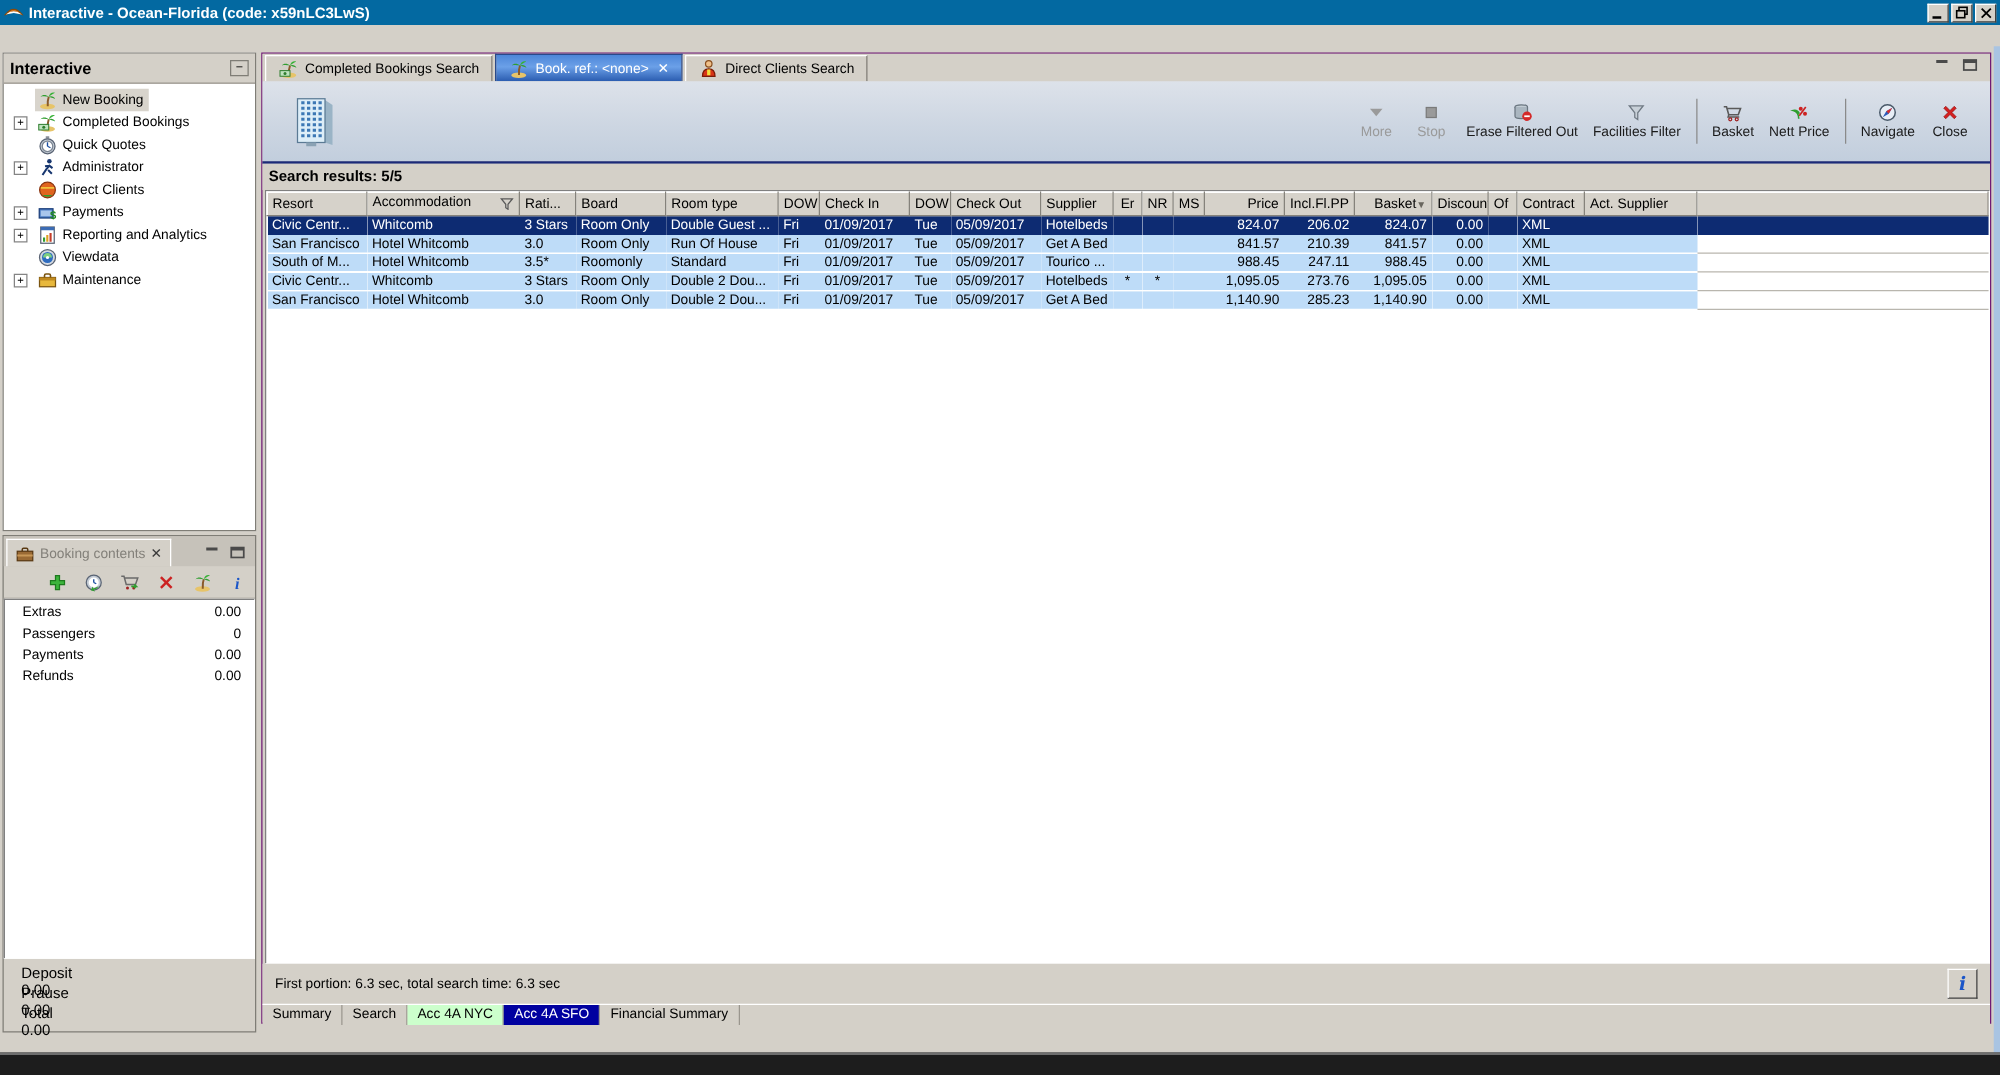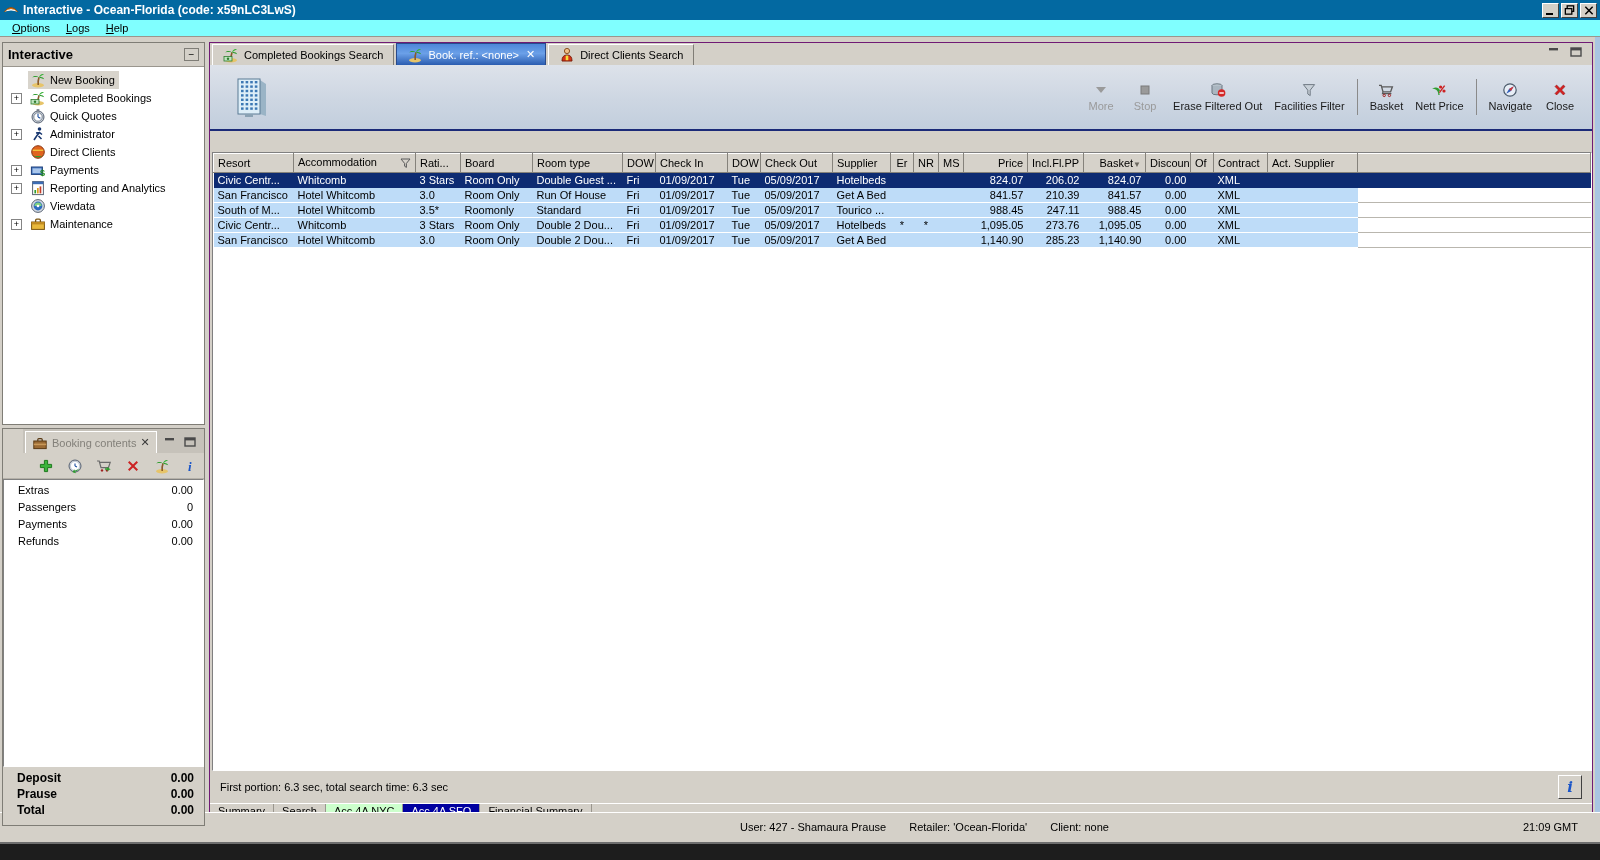--- a/index.html
+++ b/index.html
@@ -31,31 +31,31 @@
   .tree { padding-top:4px; }
   .tree-row { height:18px; display:flex; align-items:center; }
   .expand-box { width:11px; height:11px; margin-left:8px; border:1px solid #848484; background:#fff; font-size:9px; line-height:9px; text-align:center; color:#000; flex:none; }
   .expand-spacer { width:19px; flex:none; }
   .tree-content { display:flex; align-items:center; gap:4px; padding:1px 4px 1px 2px; margin-left:6px; }
   .tree-row.selected .tree-content { background:#d8d4cc;justify-content:flex-end; }
   .icon16 { width:16px; height:16px; display:inline-flex; align-items:center; justify-content:center; flex:none; }
 
   
   .booking-panel { position:absolute; left:2px; top:428px; width:203px; height:398px; background:#d4d0c8; border:1px solid #7f7d76; z-index:3; display:flex; flex-direction:column; }
-  .bp-tabbar { height:24px; display:flex; align-items:flex-end; justify-content:space-between; background:#c6c2ba;margin-left:20px; }
+  .bp-tabbar { height:24px; display:flex; align-items:flex-end; justify-content:space-between; background:#c6c2ba; }
   .bp-tab { height:22px; display:flex; align-items:center; gap:4px; background:#d4d0c8; border:1px solid #fff; border-bottom:none; padding:0 6px; margin-left:2px; }
   .bp-tab-label { color:#83807a; }
   .bp-close { font-weight:bold; color:#3a3a3a; font-size:11px; }
   .bp-winbtns { display:flex; gap:8px; padding:0 8px 6px 0; }
   .flat-glyph { width:12px; height:10px; display:inline-block; }
   .bp-toolbar { height:26px; display:flex; align-items:center; justify-content:center; gap:13px; padding-left:30px; border-bottom:1px solid #b5b1a9; }
   .bp-list { flex:1; background:#fff; border:1px solid; border-color:#808080 #fff #fff #808080; overflow:hidden; padding-top:3px; }
   .bp-row { display:flex; justify-content:space-between; padding:1px 10px 1px 14px; height:17px; }
   .bp-totals { padding:4px 10px 6px 14px; }
-  .bp-total-row { display:flex; justify-content:space-between; font-weight:bold; font-size:12px; height:16px; }
+  .bp-total-row { display:flex; justify-content:space-between; font-weight:normal; font-size:12px; height:16px;flex-direction:column; }
 
   
   .main-panel { position:absolute; left:209px; top:42px; width:1384px; height:777px; background:#d4d0c8; border:1px solid #701a75; }
 
   
   .tabstrip { position:absolute; left:0; top:0; width:100%; height:22px; display:flex; align-items:flex-end; background:#d4d0c8; }
   .tab { height:21px; display:flex; align-items:center; gap:5px; padding:0 10px; background:#d4d0c8; border:1px solid; border-color:#fff #807d76 #807d76 #fff; border-bottom:none; margin-left:2px; white-space:nowrap; }
   .tab.active { height:22px; background:linear-gradient(180deg,#4d86d8 0%,#6ba0e8 45%,#2a5cb0 100%); color:#fff; border-color:#2a4a8a; }
   .tab .tab-close { font-weight:bold; color:#fff; margin-left:2px; }
   .strip-btns { margin-left:auto; display:flex; gap:10px; padding:0 10px 8px 0; }
@@ -128,25 +128,20 @@
           </svg>
         </button>
       <button class="winbtn" id="wbClo">
           <svg width="12" height="11" viewBox="0 0 12 12" xmlns="http://www.w3.org/2000/svg">
             <path d="M2 2 L10 10 M10 2 L2 10" stroke="#000" stroke-width="1.6"></path>
           </svg>
         </button>
     </span>
   </div>
 
-  <div class="menubar" id="menubar">
-      <span class="menu-item"><u>O</u>ptions</span>
-      <span class="menu-item"><u>L</u>ogs</span>
-      <span class="menu-item"><u>H</u>elp</span>
-    </div>
 
   <div class="desktop-bg"></div>
   <div class="right-edge"></div>
 
   <div class="sidebar-panel">
     <div class="sidebar-header">
       <span class="sb-title">Interactive</span>
       <button class="collapse-btn">−</button>
     </div>
     <div class="tree" id="tree">
@@ -538,20 +533,21 @@
               <svg width="16" height="16" viewBox="0 0 16 16" xmlns="http://www.w3.org/2000/svg">
                 <path d="M3 4.6 L4.6 3 L8 6.4 L11.4 3 L13 4.6 L9.6 8 L13 11.4 L11.4 13 L8 9.6 L4.6 13 L3 11.4 L6.4 8 Z" fill="#d42020" stroke="#8a0c0c" stroke-width="0.5"></path>
               </svg>
             </span>
             <span>Close</span>
           </button>
         </span>
     </div>
 
     <div class="navy-line"></div>
+    <div class="results-bar">Search results: 5/5</div>
 
     <div class="content-area">
       <table class="results" id="resultsTable">
           <colgroup>
             <col style="width: 80px;">
             <col style="width: 122px;">
             <col style="width: 45px;">
             <col style="width: 72px;">
             <col style="width: 90px;">
             <col style="width: 33px;">
@@ -725,23 +721,15 @@
 
     <div class="bottom-tabs" id="bottomTabs">
         <span class="btab">Summary</span>
         <span class="btab">Search</span>
         <span class="btab green">Acc 4A NYC</span>
         <span class="btab blue">Acc 4A SFO</span>
         <span class="btab">Financial Summary</span>
       </div>
   </div>
 
-  <div class="statusbar">
-    <span class="sb-user-block">
-      <span class="sb-seg">User: 427 - Shamaura Prause</span>
-      <span class="sb-seg">Retailer: 'Ocean-Florida'</span>
-      <span class="sb-seg">Client: none</span>
-    </span>
-    <span class="sb-time">21:09 GMT</span>
-  </div>
   <div class="black-strip"></div>
 
 </div>
 
 </body></html>

